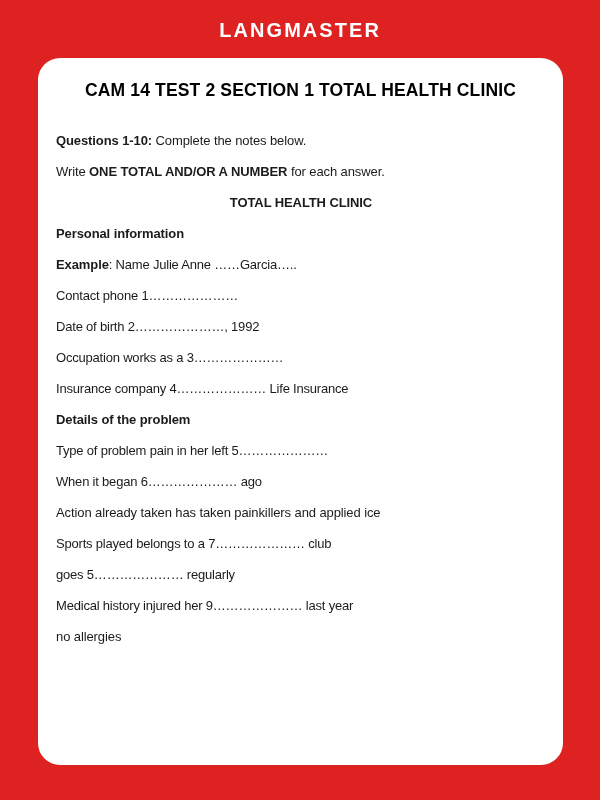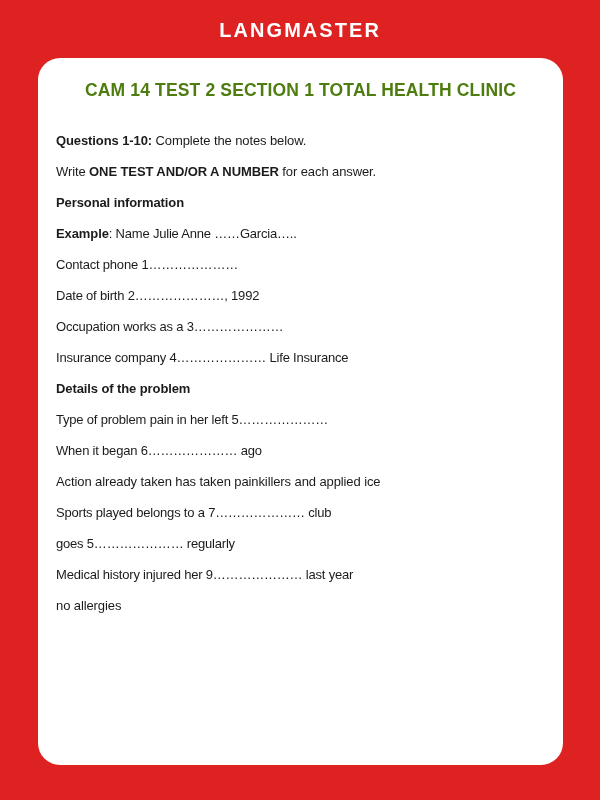--- a/index.html
+++ b/index.html
@@ -46,21 +46,21 @@
     width: 525px;
     height: 707px;
     background: #FFFFFF;
     border-radius: 22px;
     box-sizing: border-box;
     padding: 22px 8px 0 8px;
     overflow: hidden;
   }
 
   .card-title {
-    color: #4d7c0f;
+    color: #000000;
     font-weight: bold;
     font-size: 17.5px;
     letter-spacing: 0.15px;
     text-align: center;
     line-height: 1.2;
     margin: 0 0 24px 0;
     padding: 0 6px;
   }
 
   .body-area {
@@ -105,22 +105,23 @@
   </div>
 
   <div class="card">
 
     <div class="card-title">CAM 14 TEST 2 SECTION 1 TOTAL HEALTH CLINIC</div>
 
     <div class="body-area">
 
       <div class="line"><span class="b">Questions 1-10:</span><span> Complete the notes below.</span></div>
 
-      <div class="line"><span>Write </span><span class="b">ONE TEST AND/OR A NUMBER</span><span> for each answer.</span></div>
+      <div class="line"><span>Write </span><span class="b">ONE TOTAL AND/OR A NUMBER</span><span> for each answer.</span></div>
 
+      <div class="line center bold">TOTAL HEALTH CLINIC</div>
 
 
       <div class="line bold">Personal information</div>
 
       <div class="line"><span class="b">Example</span><span class="dots">: Name Julie Anne ……Garcia…..</span></div>
 
       <div class="line dots">Contact phone 1…………………</div>
 
       <div class="line dots">Date of birth 2…………………, 1992</div>
 

